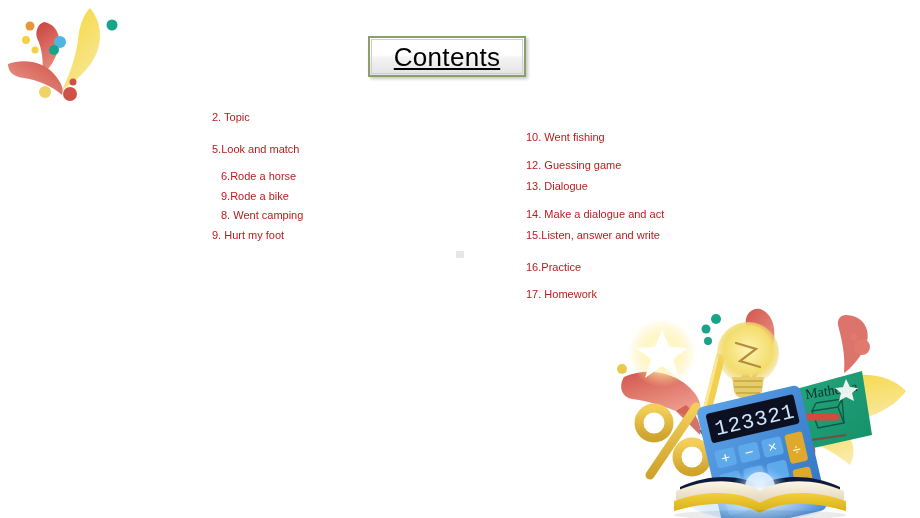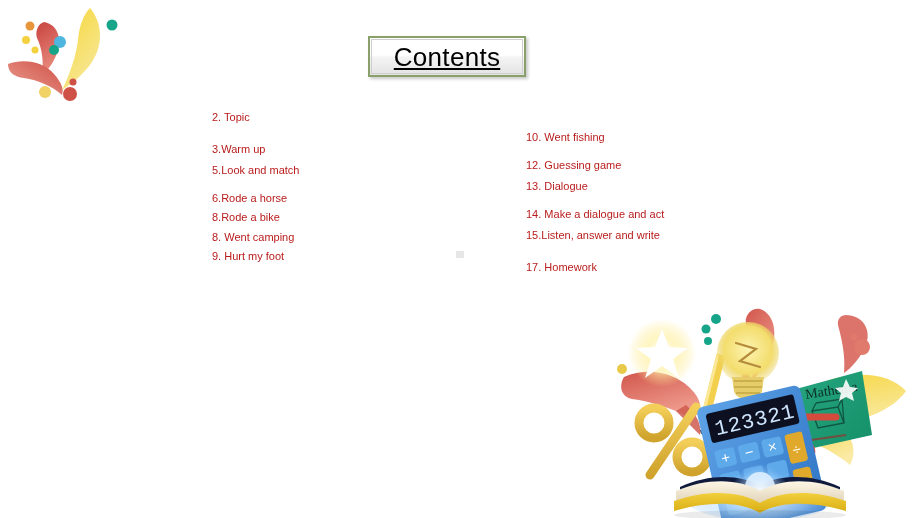--- a/index.html
+++ b/index.html
@@ -74,21 +74,21 @@
     font-size: 11px;
     line-height: 1.05;
     white-space: nowrap;
     cursor: pointer;
   }
 
   
   .gap-lg { margin-bottom: 20px; }
   .gap-md { margin-bottom: 16px; }
   .gap-sm { margin-bottom: 10px; }
-  .gap-xs { margin-bottom: 8px; }
+  .gap-xs { margin-bottom: 8px; margin-left: 9px; }
 
   
   #stray-box {
     position: absolute;
     left: 456px;
     top: 251px;
     width: 8px;
     height: 7px;
     background: #e6e6e6;
   }
@@ -138,34 +138,34 @@
     </svg>
   </div>
 
   <div id="title-box">
     <span class="inner-edge"></span>
     <span id="title-text">Contents</span>
   </div>
 
   <div class="toc-col" id="toc-left">
     <a class="toc-link gap-lg">2. Topic</a>
-    <a class="toc-link gap-sm">3.Warm up</a>
     <a class="toc-link gap-md">5.Look and match</a>
     <a class="toc-link gap-xs">6.Rode a horse</a>
-    <a class="toc-link gap-xs">8.Rode a bike</a>
+    <a class="toc-link gap-xs">9.Rode a bike</a>
     <a class="toc-link gap-xs">8. Went camping</a>
     <a class="toc-link">9. Hurt my foot</a>
   </div>
 
   <div class="toc-col" id="toc-right">
     <a class="toc-link gap-md">10. Went fishing</a>
     <a class="toc-link gap-sm">12. Guessing game</a>
     <a class="toc-link gap-md">13. Dialogue</a>
     <a class="toc-link gap-sm">14.  Make a dialogue and act</a>
     <a class="toc-link gap-lg">15.Listen, answer and write</a>
+    <a class="toc-link gap-md">16.Practice</a>
     <a class="toc-link">17. Homework</a>
   </div>
 
   <div id="stray-box"></div>
 
   <div class="deco" id="deco-math">
     <svg width="320" height="223" viewBox="0 0 320 223" xmlns="http://www.w3.org/2000/svg">
       <defs>
         <radialGradient id="glowStar" cx="50%" cy="50%" r="50%">
           <stop offset="0%" stop-color="#ffffff" stop-opacity="1"></stop>

